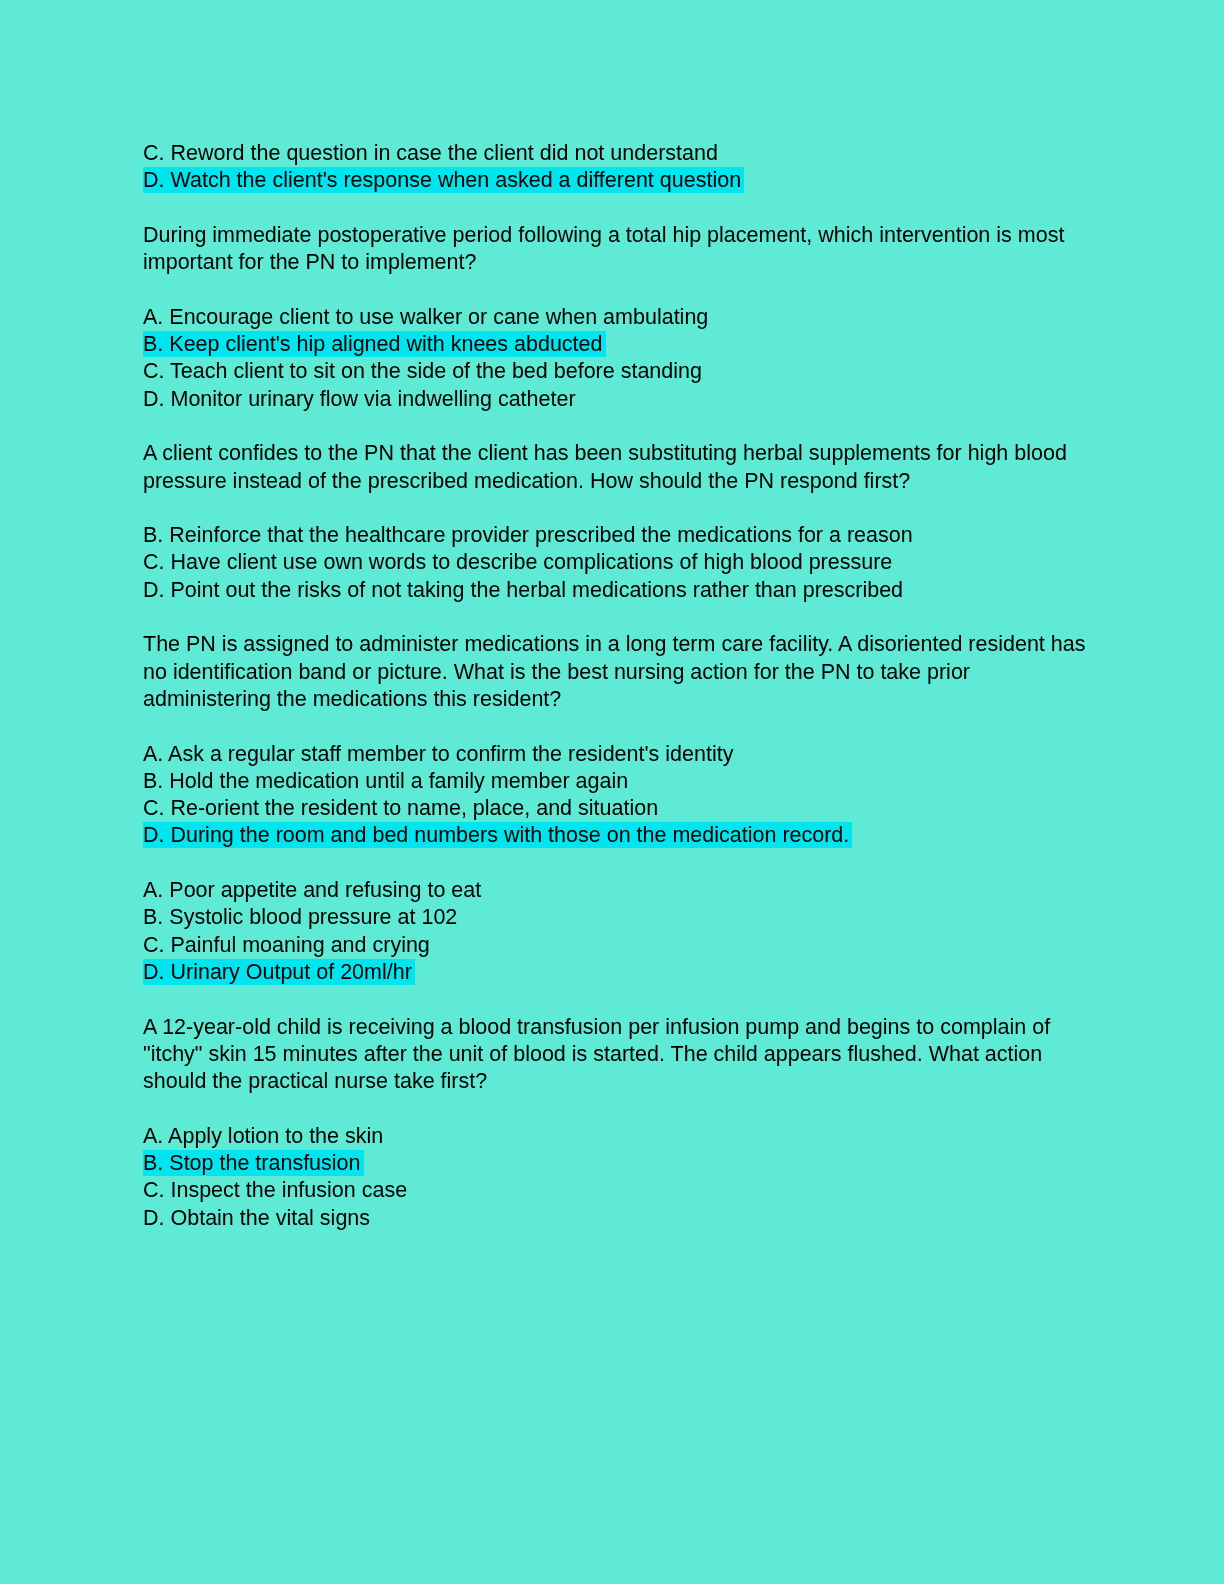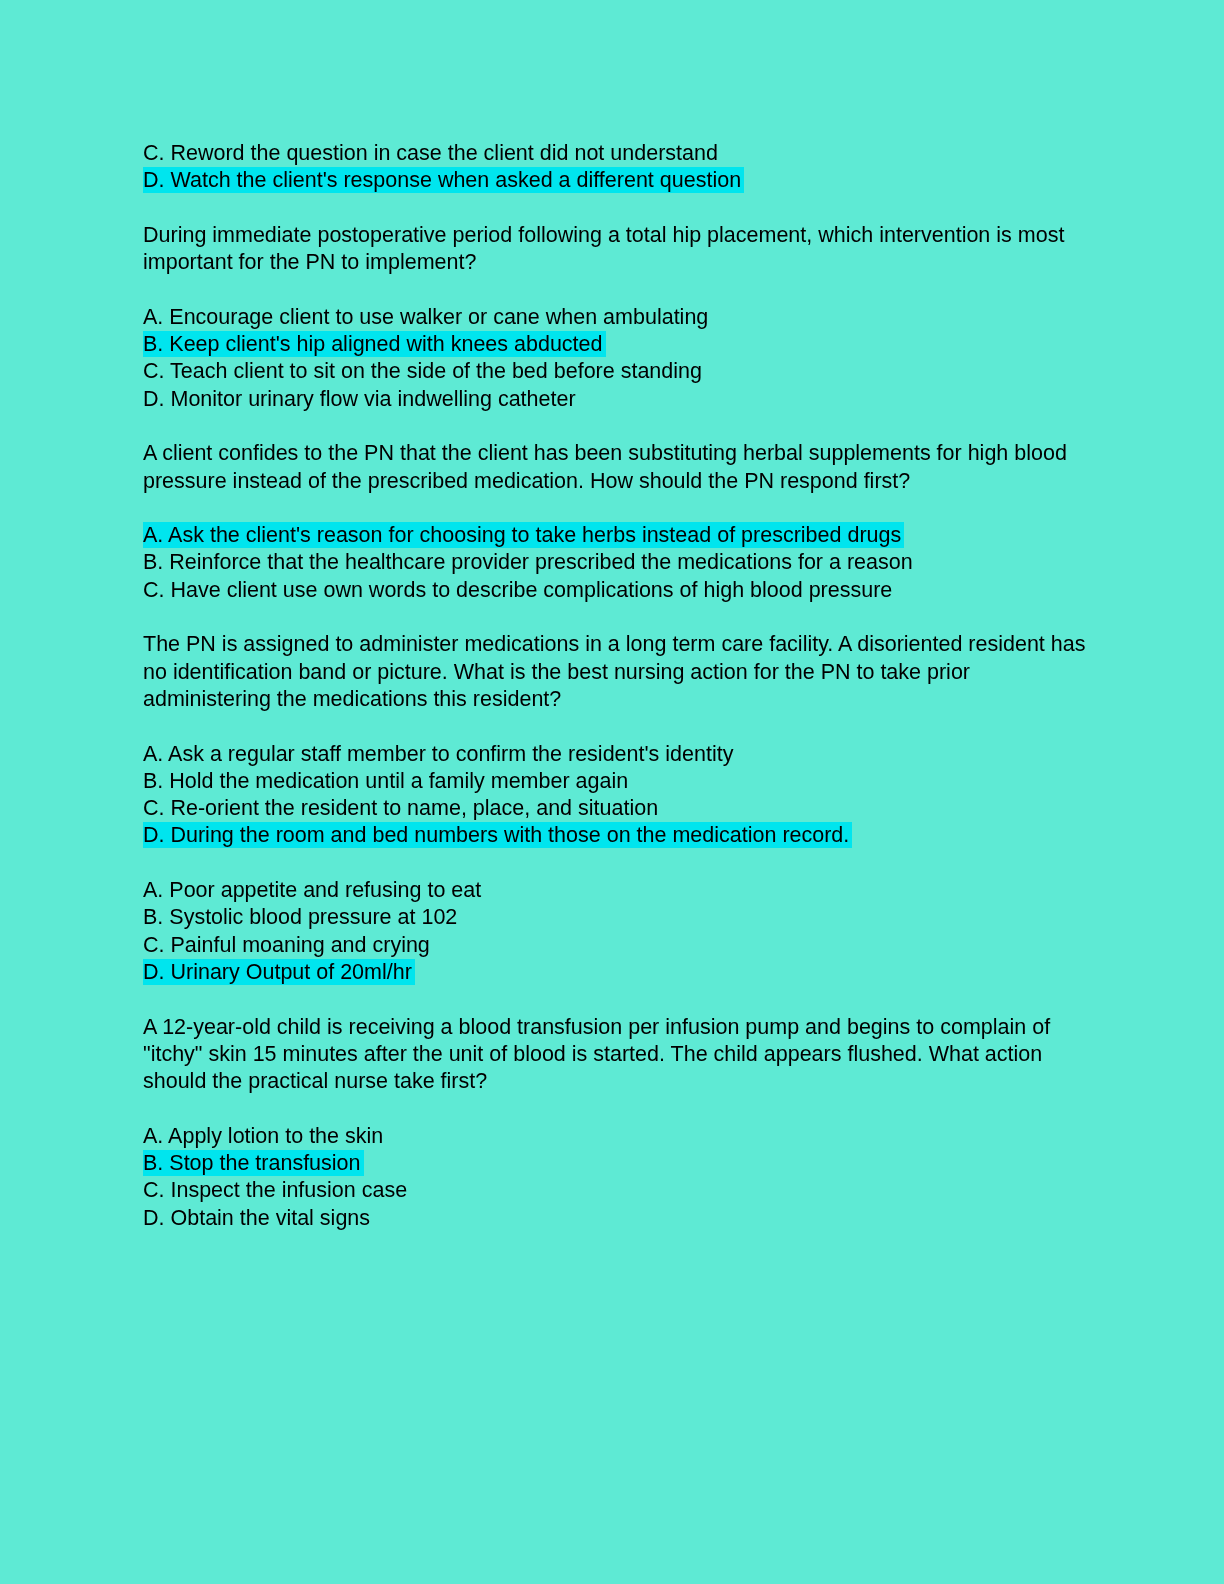--- a/index.html
+++ b/index.html
@@ -44,23 +44,23 @@
       </div>
       <div class="block question"><span>During immediate postoperative period following a total hip placement, which intervention is most important for the PN to implement?</span></div>
       <div class="block options">
         <div class="option-line"><span>A. Encourage client to use walker or cane when ambulating</span></div>
         <div class="option-line"><span class="hl">B. Keep client's hip aligned with knees abducted</span></div>
         <div class="option-line"><span>C. Teach client to sit on the side of the bed before standing</span></div>
         <div class="option-line"><span>D. Monitor urinary flow via indwelling catheter</span></div>
       </div>
       <div class="block question"><span>A client confides to the PN that the client has been substituting herbal supplements for high blood pressure instead of the prescribed medication. How should the PN respond first?</span></div>
       <div class="block options">
-        <div class="option-line"><span class="hl">A. Ask the client's reason for choosing to take herbs instead of prescribed drugs</span></div>
         <div class="option-line"><span>B. Reinforce that the healthcare provider prescribed the medications for a reason</span></div>
         <div class="option-line"><span>C. Have client use own words to describe complications of high blood pressure</span></div>
+        <div class="option-line"><span>D. Point out the risks of not taking the herbal medications rather than prescribed</span></div>
       </div>
       <div class="block question"><span>The PN is assigned to administer medications in a long term care facility. A disoriented resident has no identification band or picture. What is the best nursing action for the PN to take prior administering the medications this resident?</span></div>
       <div class="block options">
         <div class="option-line"><span>A. Ask a regular staff member to confirm the resident's identity</span></div>
         <div class="option-line"><span>B. Hold the medication until a family member again</span></div>
         <div class="option-line"><span>C. Re-orient the resident to name, place, and situation</span></div>
         <div class="option-line"><span class="hl">D. During the room and bed numbers with those on the medication record.</span></div>
       </div>
       <div class="block options">
         <div class="option-line"><span>A. Poor appetite and refusing to eat</span></div>

